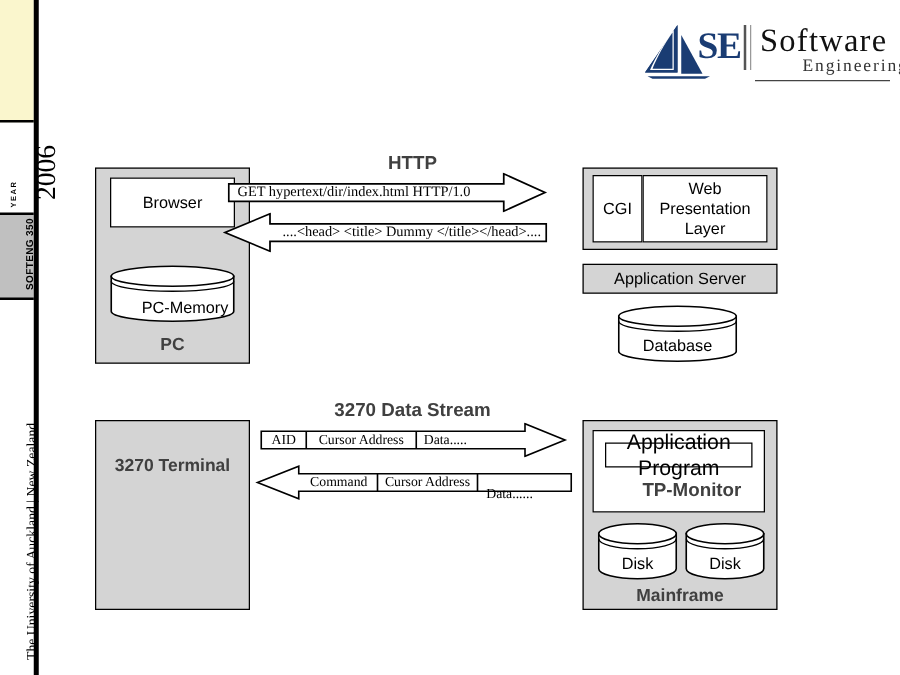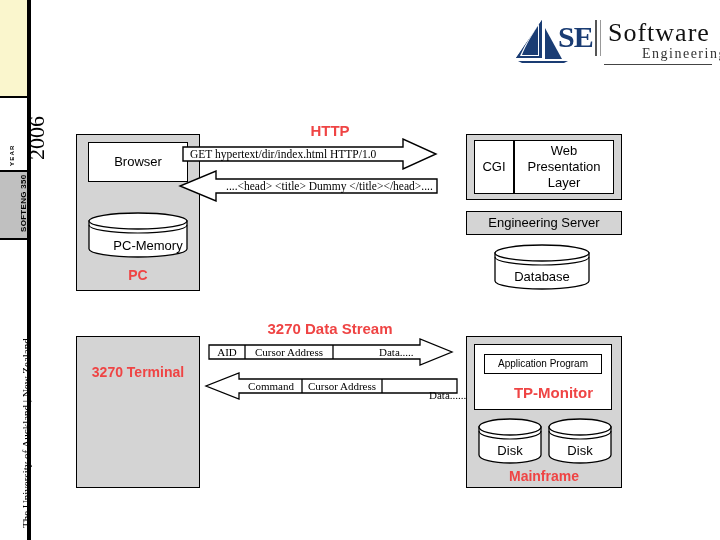--- a/index.html
+++ b/index.html
@@ -85,21 +85,21 @@
   .gbox{position:absolute;background:#d4d4d4;border:1px solid #000;box-sizing:border-box;}
   .wbox{position:absolute;background:#ffffff;border:1px solid #000;box-sizing:border-box;
         display:flex;align-items:center;justify-content:center;text-align:center;}
   .lbl{
     font-family:"Liberation Sans", sans-serif;
     font-size:13px;color:#000;line-height:1.25;
   }
   .caption{
     position:absolute;text-align:center;
     font-family:"Liberation Sans", sans-serif;
-    font-size:14px;font-weight:bold;color:#ef4444;
+    font-size:14px;font-weight:bold;color:#404040;
   }
 
   
   .cyl{position:absolute;}
   .cyl svg{display:block;}
   .cyl .cyl-txt{
     position:absolute;left:0;right:0;top:50%;transform:translateY(-50%);
     text-align:center;
     font-family:"Liberation Sans", sans-serif;
     font-size:13px;color:#000;
@@ -109,21 +109,21 @@
   .arrowwrap{position:absolute;}
   .arrowwrap svg{display:block;position:absolute;left:0;top:0;}
   .acell{
     position:absolute;
     font-family:"Liberation Serif", serif;
     font-size:11px;color:#000;
     display:flex;align-items:center;
     white-space:nowrap;
   }
   .acell.ctr{justify-content:center;}
-  .acell.lft{justify-content:flex-start;margin-left:40px;}
+  .acell.lft{justify-content:flex-start;}
 
   .htxt{
     position:absolute;
     font-family:"Liberation Serif", serif;
     font-size:11.5px;color:#000;
     white-space:nowrap;
   }
 </style>
 </head>
 <body>
@@ -206,21 +206,21 @@
   </div>
   <div class="wbox" style="left:514px;top:140px;width:100px;height:54px;">
     <span class="lbl">
       <span>Web</span><br>
       <span>Presentation</span><br>
       <span>Layer</span>
     </span>
   </div>
 
   <div class="gbox" style="left:466px;top:211px;width:156px;height:24px;display:flex;align-items:center;justify-content:center;">
-    <span class="lbl">Engineering Server</span>
+    <span class="lbl">Application Server</span>
   </div>
 
   <div class="cyl" style="left:494px;top:244px;width:96px;height:46px;">
     <svg width="96" height="46" viewBox="0 0 96 46">
       <path d="M1 9 L1 37 A47 8 0 0 0 95 37 L95 9 Z" fill="#fff" stroke="#000" stroke-width="1.3"></path>
       <ellipse cx="48" cy="9" rx="47" ry="8" fill="#fff" stroke="#000" stroke-width="1.3"></ellipse>
       <path d="M1 13 A47 8 0 0 0 95 13" fill="none" stroke="#000" stroke-width="1.1"></path>
     </svg>
     <div class="cyl-txt" style="top:25px;transform:none;">Database</div>
   </div>
@@ -251,21 +251,21 @@
     <div class="acell ctr" style="left:36px;top:7px;width:62px;height:14px;">Command</div>
     <div class="acell ctr" style="left:98px;top:7px;width:80px;height:14px;">Cursor Address</div>
     <div class="acell lft" style="left:185px;top:7px;width:68px;height:32px;">Data......</div>
   </div>
 
   <div class="gbox" style="left:466px;top:336px;width:156px;height:152px;"></div>
 
   <div class="wbox" style="left:474px;top:344px;width:138px;height:66px;align-items:flex-start;"></div>
 
   <div class="wbox" style="left:484px;top:354px;width:118px;height:20px;">
-    <span class="lbl" style="font-size:10px;">Application Program</span>
+    <span class="lbl" style="font-size:17px;">Application Program</span>
   </div>
 
   <div class="caption" style="left:474px;top:384px;width:159px;font-size:15px;">TP-Monitor</div>
 
   <div class="cyl" style="left:478px;top:418px;width:64px;height:46px;">
     <svg width="64" height="46" viewBox="0 0 64 46">
       <path d="M1 9 L1 37 A31 8 0 0 0 63 37 L63 9 Z" fill="#fff" stroke="#000" stroke-width="1.3"></path>
       <ellipse cx="32" cy="9" rx="31" ry="8" fill="#fff" stroke="#000" stroke-width="1.3"></ellipse>
       <path d="M1 13 A31 8 0 0 0 63 13" fill="none" stroke="#000" stroke-width="1.1"></path>
     </svg>

